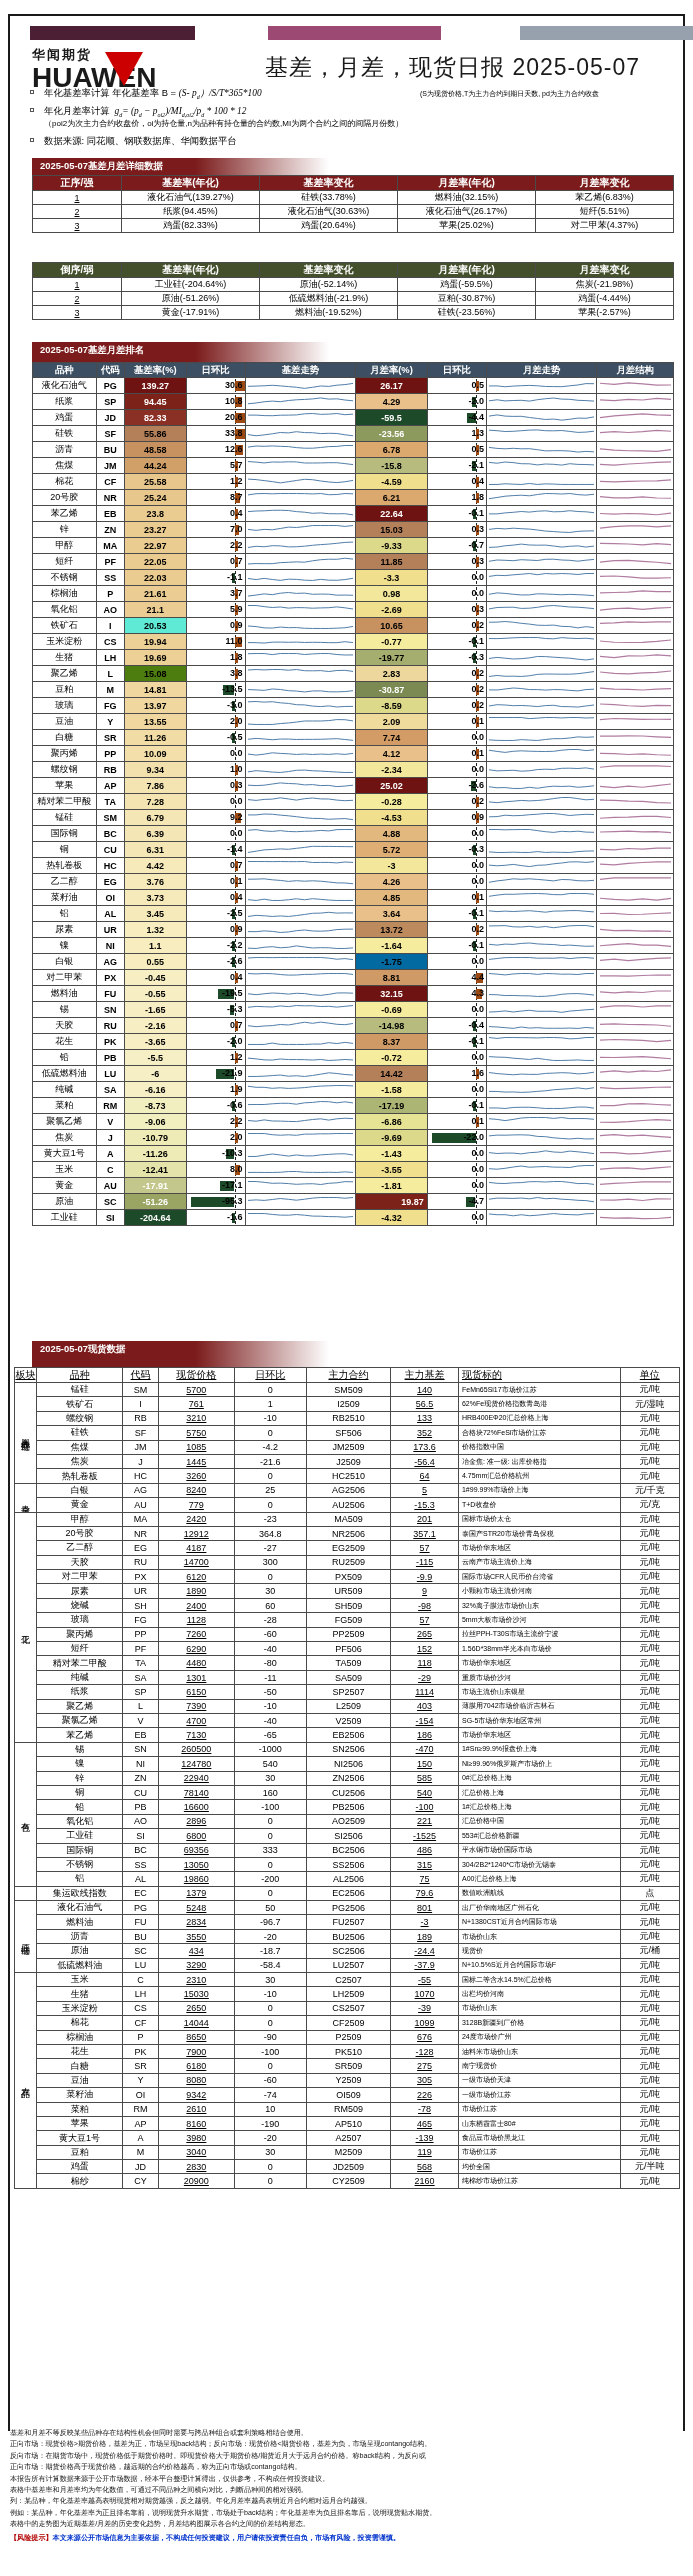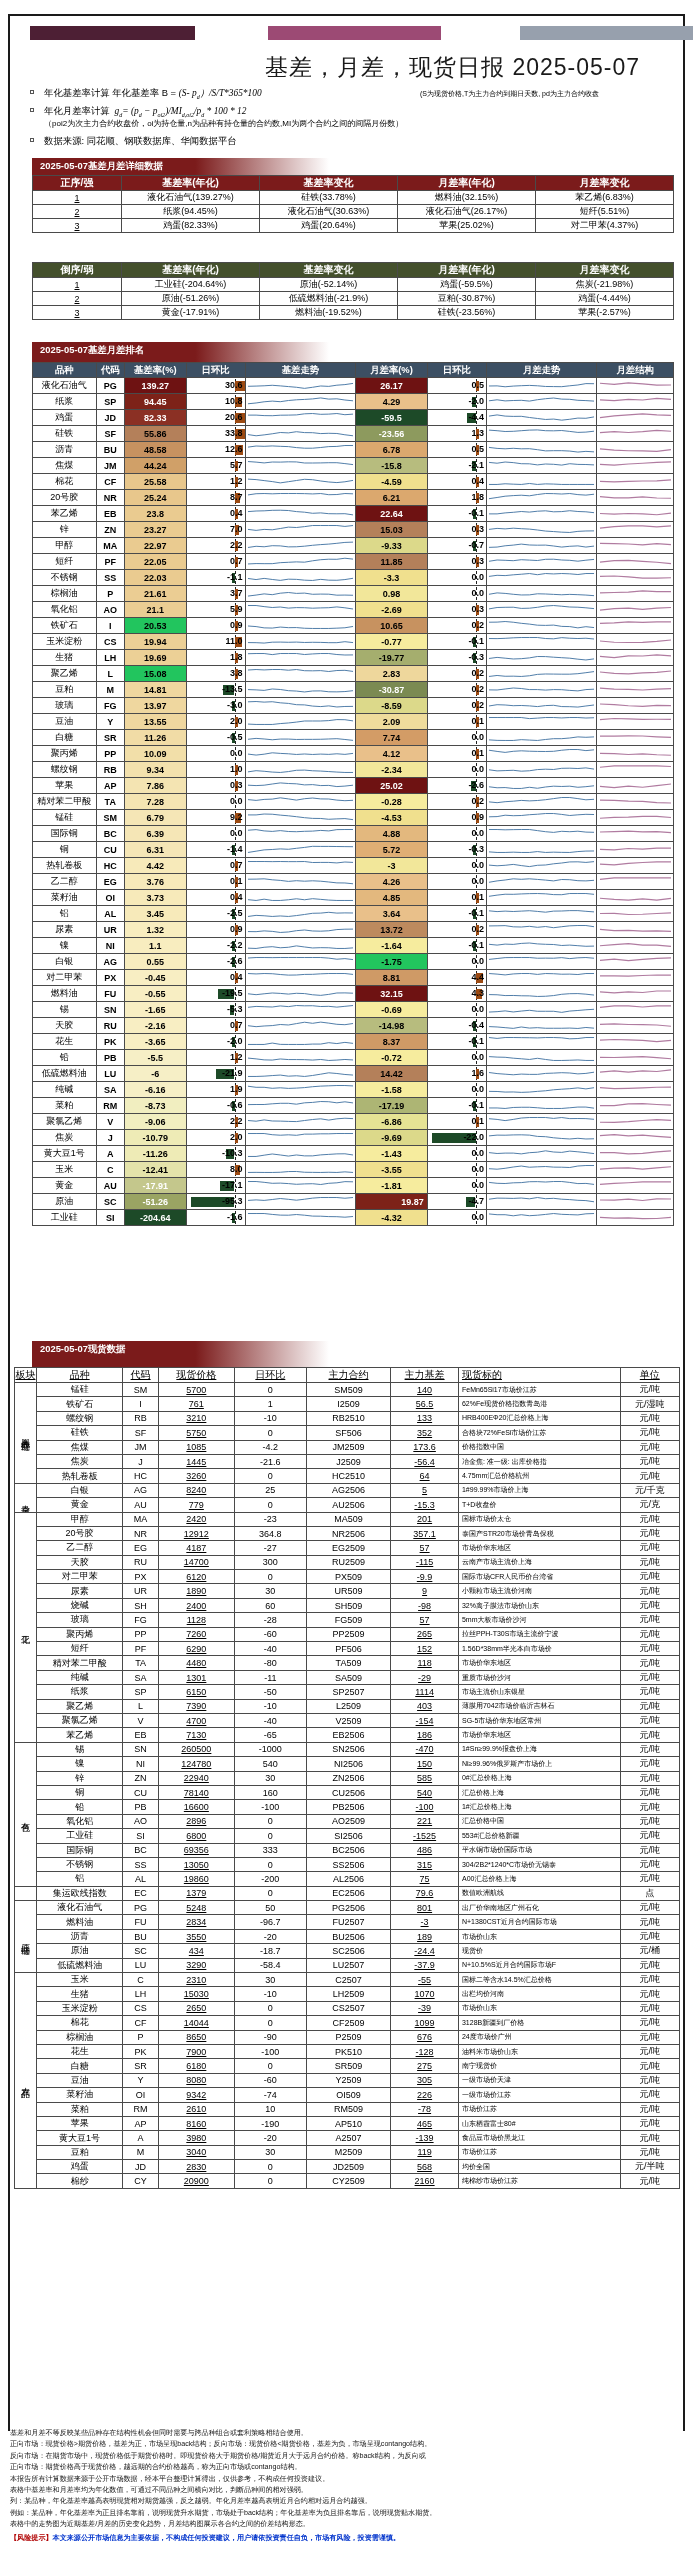--- a/index.html
+++ b/index.html
@@ -105,20 +105,27 @@
 
   <div class="frame-top"></div>
   <div class="frame"></div>
 
   <div class="topbars">
     <i class="bar-a"></i>
     <i class="bar-b"></i>
     <i class="bar-c"></i>
   </div>
 
+  <div class="logo-wrap">
+    <div class="logo-cn">华闻期货</div>
+    <div class="logo-en">
+      <span>HUAWEN</span>
+      <span class="logo-v"></span>
+    </div>
+  </div>
   <div class="report-title">基差，月差，现货日报 2025-05-07</div>
 
   <div class="formula-list">
     <div class="frow">
       <span class="sq"></span>
       <span>年化基差率计算 年化基差率 B =</span>
       <span class="it">
         (S- <i>p<span class="sub">d</span></i>）/S/T*365*100</span>
     </div>
     <div class="frow">
@@ -653,21 +660,21 @@
           <td class="spk"><svg width="109" height="13" viewBox="0 0 110 13">
               <path d="M2.0 6.9L10.2 5.5L18.3 5.3L26.5 5.2L34.6 6.4L42.8 6.2L50.9 5.3L59.1 4.0L67.2 3.5L75.4 4.2L83.5 5.0L91.7 5.2L99.8 5.8L108.0 6.6" fill="none" stroke="#4f7ca8" stroke-width="1"></path>
             </svg></td>
           <td class="str"><svg width="75" height="13" viewBox="0 0 76 13">
               <path d="M2.0 8.2L16.4 6.7L30.8 6.1L45.2 7.3L59.6 6.2L74.0 5.5" fill="none" stroke="#b07ba0" stroke-width="1.2"></path>
             </svg></td>
         </tr>
         <tr>
           <td class="nm">铁矿石</td>
           <td class="cd">I</td>
-          <td class="val" style="background: #22c55e; color: rgb(0, 0, 0);">20.53</td>
+          <td class="val" style="background: #5eead4; color: rgb(0, 0, 0);">20.53</td>
           <td class="bar">
             <div class="barwrap">
               <div class="zero" style="left: 48px;"></div>
               <div class="bb pos" style="left: 48px; width: 3px;"></div>
               <div class="bl r">0.9</div>
             </div>
           </td>
           <td class="spk"><svg width="109" height="13" viewBox="0 0 110 13">
               <path d="M2.0 8.0L10.2 8.6L18.3 9.9L26.5 10.1L34.6 9.1L42.8 9.7L50.9 9.6L59.1 10.3L67.2 10.5L75.4 10.5L83.5 10.5L91.7 10.2L99.8 9.8L108.0 8.5" fill="none" stroke="#4f7ca8" stroke-width="1"></path>
             </svg></td>
@@ -740,21 +747,21 @@
           <td class="spk"><svg width="109" height="13" viewBox="0 0 110 13">
               <path d="M2.0 8.5L10.2 7.4L18.3 8.2L26.5 9.0L34.6 8.7L42.8 7.9L50.9 6.5L59.1 6.6L67.2 7.2L75.4 7.7L83.5 8.2L91.7 9.2L99.8 10.0L108.0 8.9" fill="none" stroke="#4f7ca8" stroke-width="1"></path>
             </svg></td>
           <td class="str"><svg width="75" height="13" viewBox="0 0 76 13">
               <path d="M2.0 6.4L16.4 7.6L30.8 5.8L45.2 6.0L59.6 4.9L74.0 5.9" fill="none" stroke="#b07ba0" stroke-width="1.2"></path>
             </svg></td>
         </tr>
         <tr>
           <td class="nm">聚乙烯</td>
           <td class="cd">L</td>
-          <td class="val" style="background: #22c55e; color: rgb(0, 0, 0);">15.08</td>
+          <td class="val" style="background: #4d7c0f; color: rgb(0, 0, 0);">15.08</td>
           <td class="bar">
             <div class="barwrap">
               <div class="zero" style="left: 48px;"></div>
               <div class="bb pos" style="left: 48px; width: 3px;"></div>
               <div class="bl r">3.8</div>
             </div>
           </td>
           <td class="spk"><svg width="109" height="13" viewBox="0 0 110 13">
               <path d="M2.0 4.0L10.2 3.5L18.3 3.9L26.5 3.5L34.6 3.5L42.8 4.2L50.9 3.5L59.1 4.7L67.2 4.8L75.4 4.6L83.5 5.5L91.7 4.5L99.8 4.3L108.0 5.4" fill="none" stroke="#4f7ca8" stroke-width="1"></path>
             </svg></td>
@@ -1265,21 +1272,21 @@
           <td class="bar">
             <div class="barwrap">
               <div class="zero" style="left: 48px;"></div>
               <div class="bb neg" style="left: 45px; width: 3px;"></div>
               <div class="bl r">-2.6</div>
             </div>
           </td>
           <td class="spk"><svg width="109" height="13" viewBox="0 0 110 13">
               <path d="M2.0 4.0L10.2 3.5L18.3 3.5L26.5 3.6L34.6 3.5L42.8 3.5L50.9 3.5L59.1 3.5L67.2 3.5L75.4 3.5L83.5 4.1L91.7 5.2L99.8 4.6L108.0 5.6" fill="none" stroke="#4f7ca8" stroke-width="1"></path>
             </svg></td>
-          <td class="val" style="background: #22c55e; color: rgb(0, 0, 0);">-1.75</td>
+          <td class="val" style="background: #0369a1; color: rgb(0, 0, 0);">-1.75</td>
           <td class="bar">
             <div class="barwrap">
               <div class="zero" style="left: 48px;"></div>
               <div class="bl r">0.0</div>
             </div>
           </td>
           <td class="spk"><svg width="109" height="13" viewBox="0 0 110 13">
               <path d="M2.0 5.4L10.2 4.5L18.3 3.6L26.5 3.5L34.6 3.5L42.8 3.5L50.9 4.2L59.1 4.1L67.2 4.2L75.4 3.6L83.5 4.6L91.7 3.8L99.8 3.5L108.0 4.2" fill="none" stroke="#4f7ca8" stroke-width="1"></path>
             </svg></td>
           <td class="str"><svg width="75" height="13" viewBox="0 0 76 13">

